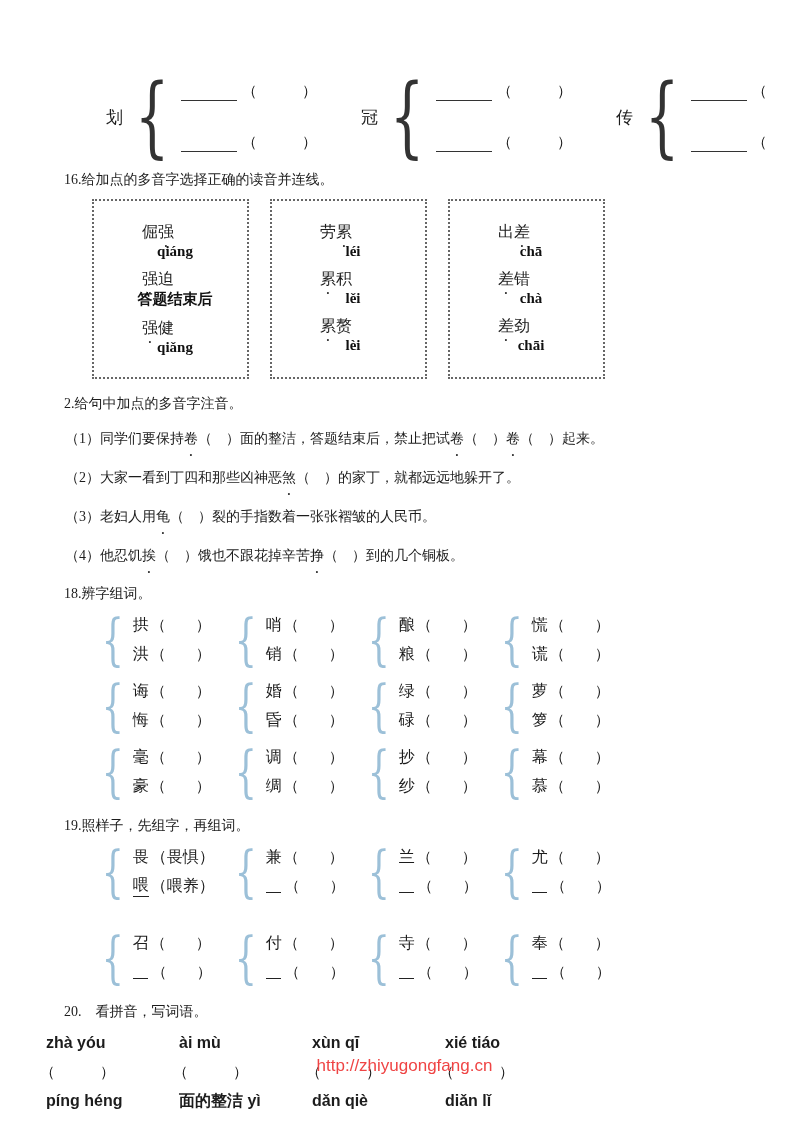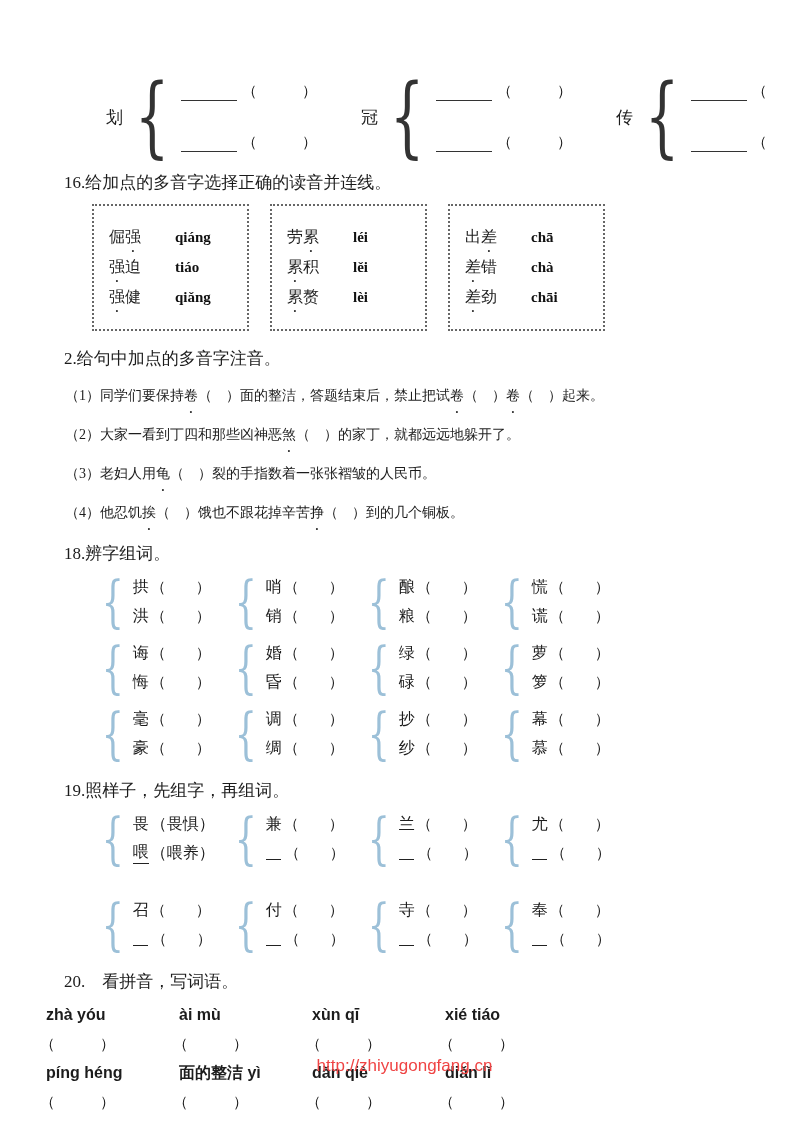--- a/index.html
+++ b/index.html
@@ -16,26 +16,26 @@
   .top-section{display:flex;gap:44px;padding:80px 0 0 106px;}
   .top-group{display:flex;align-items:center;}
   .top-char{font-size:17px;margin-right:1px;}
   .brace{font-family:"DejaVu Serif",serif;display:inline-block;transform:scaleX(0.62);font-weight:normal;}
   .brace-big{font-size:88px;line-height:0.85;color:#333;}
   .top-rows{display:flex;flex-direction:column;gap:32px;margin-left:1px;}
   .top-row{display:flex;align-items:flex-end;font-size:16px;}
   .blank-line{display:inline-block;width:56px;height:15px;border-bottom:1px solid #333;margin-right:5px;}
 
   
-  .q-title{font-size:17px;margin:16px 12px 8px 64px;}
+  .q-title{font-size:14px;margin:16px 12px 8px 64px;}
 
   
   .mbox-wrap{display:flex;gap:21px;margin:10px 0 0 92px;}
   .mbox{border:2px dotted #666;width:157px;box-sizing:border-box;padding:12px 6px 12px 15px;}
-  .mbox-row{display:flex;align-items:center;margin:9px 0;}
+  .mbox-row{display:flex;align-items:center;margin:9px 0;flex-direction:column;}
   .word{width:66px;font-size:16px;}
   .pinyin{font-family:Liberation Serif, serif;font-weight:bold;font-size:15px;color:#111;}
 
   
   .dot-under{position:relative;display:inline-block;}
   .dot-under::after{content:"•";position:absolute;left:50%;bottom:-8px;transform:translateX(-50%);font-size:8px;line-height:1;color:#222;}
 
   
   .q17-item{margin:13px 0 13px 65px;font-size:14px;line-height:26px;}
 
@@ -111,21 +111,21 @@
 <div class="q-title">16.给加点的多音字选择正确的读音并连线。</div>
 <div class="mbox-wrap">
 
   <div class="mbox">
     <div class="mbox-row">
       <span class="word"><span>倔</span><span class="dot-under">强</span><span></span></span>
       <span class="pinyin">qiáng</span>
     </div>
     <div class="mbox-row">
       <span class="word"><span></span><span class="dot-under">强</span><span>迫</span></span>
-      <span class="pinyin">tiáo</span>
+      <span class="pinyin">答题结束后</span>
     </div>
     <div class="mbox-row">
       <span class="word"><span></span><span class="dot-under">强</span><span>健</span></span>
       <span class="pinyin">qiǎng</span>
     </div>
   </div>
 
   <div class="mbox">
     <div class="mbox-row">
       <span class="word"><span>劳</span><span class="dot-under">累</span><span></span></span>

